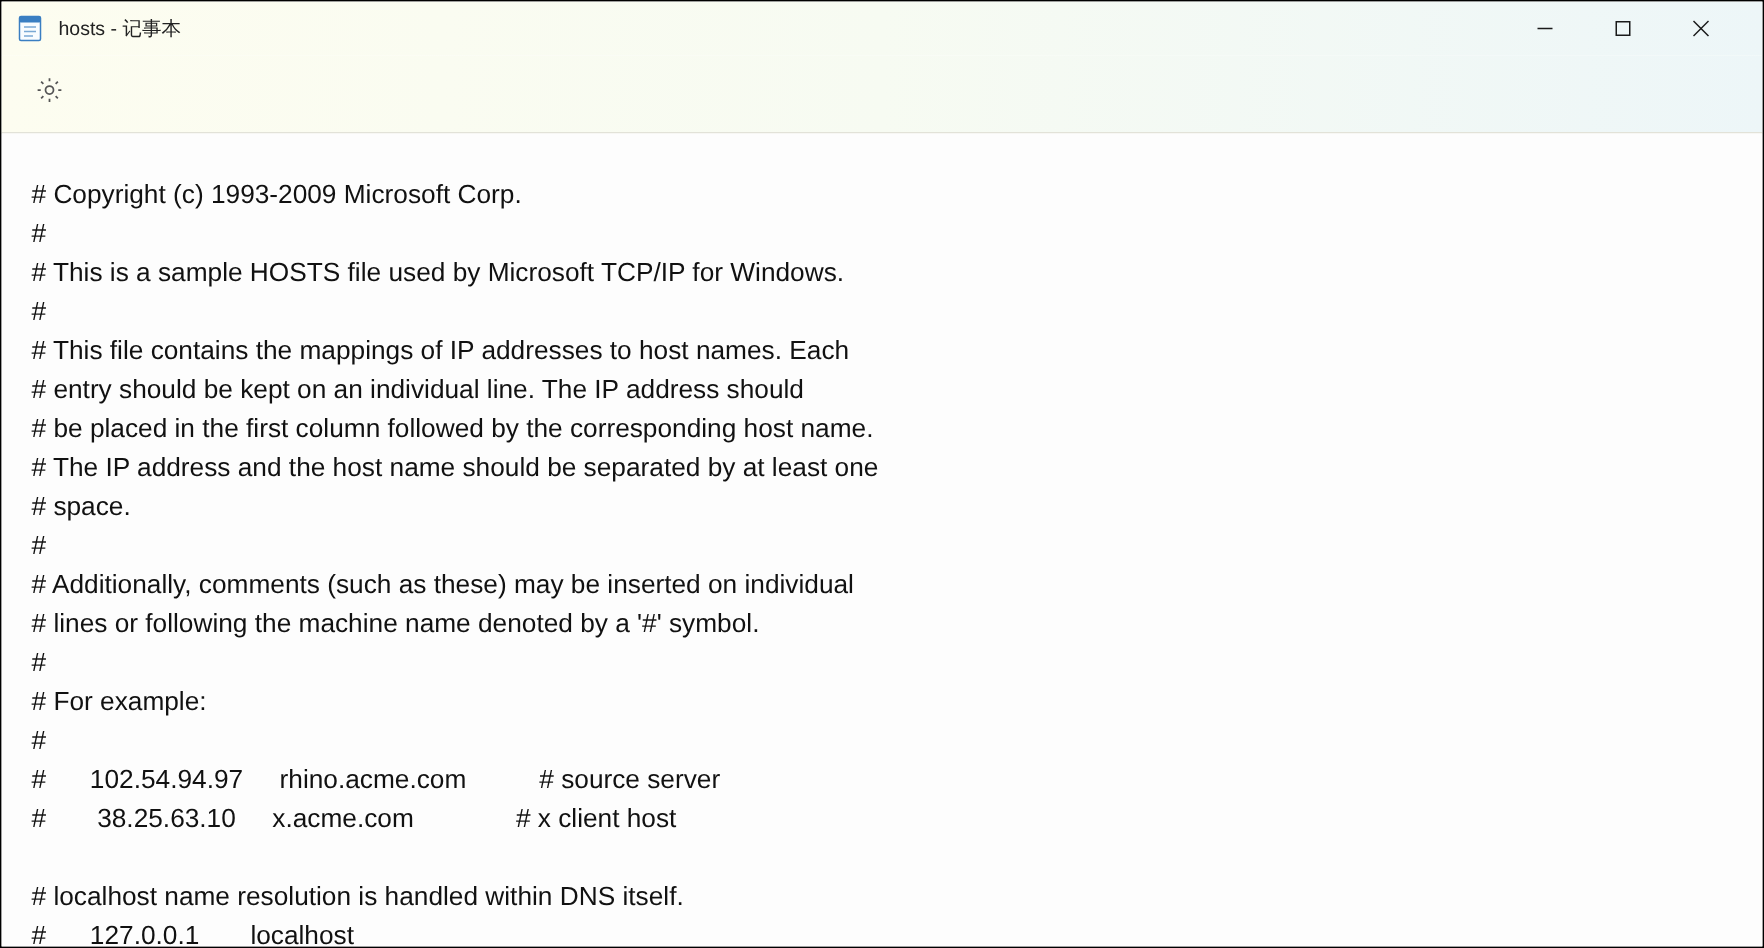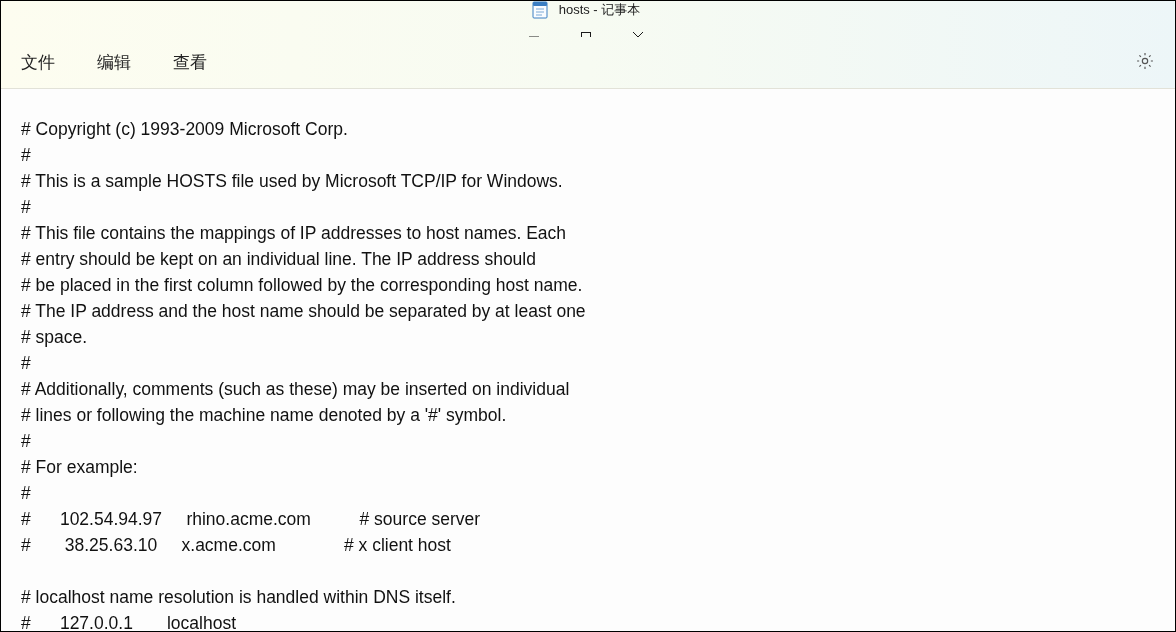--- a/index.html
+++ b/index.html
@@ -17,21 +17,20 @@
       flex-direction: column;
       overflow: hidden;
     }
     .titlebar {
       height: 36px;
       background: linear-gradient(90deg, #fdfdf0 0%, #f7fbf2 50%, #edf6f8 100%);
       display: flex;
       align-items: center;
       justify-content: space-between;
       padding: 0 15px 0 10px;
-      flex-direction: column;
     }
     .titlebar-left {
       display: flex;
       align-items: center;
       gap: 10px;
     }
     .app-icon {
       width: 18px;
       height: 18px;
       display: flex;
@@ -146,25 +145,20 @@
     <div class="win-btn close">
       <svg viewBox="0 0 12 12">
           <line x1="1" y1="1" x2="11" y2="11"></line>
           <line x1="11" y1="1" x2="1" y2="11"></line>
         </svg>
     </div>
   </div>
 </div>
 
 <div class="menubar">
-  <div class="menu-items">
-    <span class="menu-item">文件</span>
-    <span class="menu-item">编辑</span>
-    <span class="menu-item">查看</span>
-  </div>
   <div class="settings-btn">
     <span>
       <svg viewBox="0 0 24 24">
         <circle cx="12" cy="12" r="3.2"></circle>
         <path d="M12 2.5 L12 5 M12 19 L12 21.5 M21.5 12 L19 12 M5 12 L2.5 12 M18.7 5.3 L16.9 7.1 M7.1 16.9 L5.3 18.7 M18.7 18.7 L16.9 16.9 M7.1 7.1 L5.3 5.3"></path>
       </svg>
     </span>
   </div>
 </div>
 

